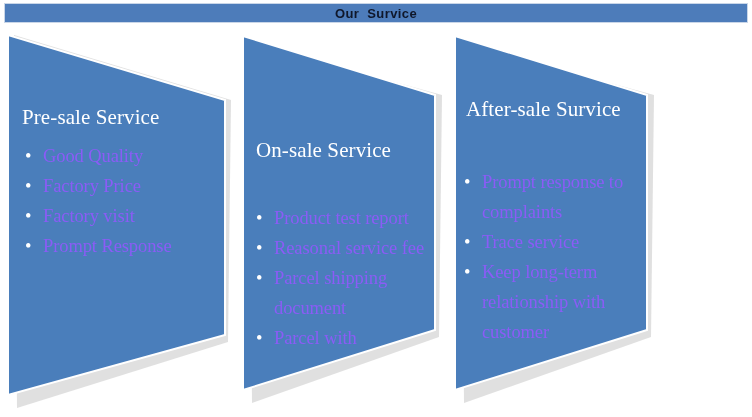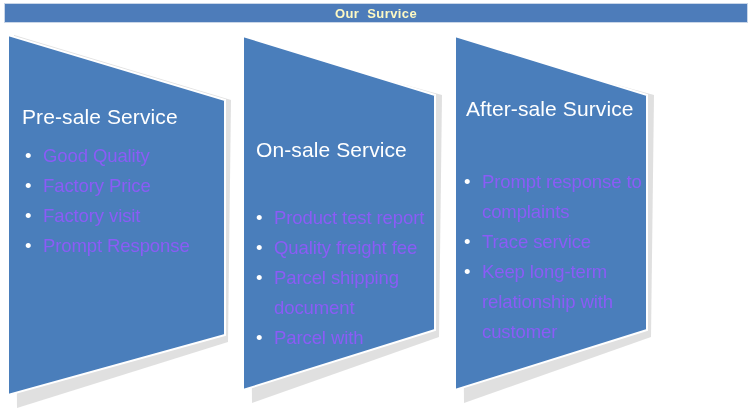--- a/index.html
+++ b/index.html
@@ -29,35 +29,36 @@
     width: 744px;
     height: 20px;
     background: #4d7cba;
     border: 1px solid #c9d6e8;
     box-sizing: border-box;
     display: flex;
     align-items: center;
     justify-content: center;
   }
   .header-title {
-    color: #fef9c3;
+    color: #0f172a;
     font-size: 13px;
     font-weight: bold;
     letter-spacing: 0.4px;
     white-space: pre;
     line-height: 1;
   }
 
   
   .panels {
     position: absolute;
     left: 0;
     top: 24px;
     width: 752px;
     height: 393px;
+    font-family: Liberation Serif, serif;
   }
 
   .panel {
     position: absolute;
     top: 0;
     width: 252px;
     height: 393px;
   }
   .panel-1 { left: 0px; }
   .panel-2 { left: 236px; }
@@ -153,21 +154,21 @@
 
     <div class="panel panel-2">
       <svg viewBox="0 0 252 393" width="252" height="393" aria-hidden="true">
         <polygon points="16,379 13,18 206,71 203,313" fill="#c7c7c7" opacity="0.55"></polygon>
         <polygon points="7,366 7,12 199,71 199,306" fill="#4a7ebb" stroke="#ffffff" stroke-width="2"></polygon>
       </svg>
       <div class="panel-content">
         <div class="panel-heading">On-sale Service</div>
         <ul class="bullets">
           <li class="bullet-item">Product test report</li>
-          <li class="bullet-item">Quality freight fee</li>
+          <li class="bullet-item">Reasonal service fee</li>
           <li class="bullet-item">Parcel shipping document</li>
           <li class="bullet-item">Parcel with</li>
         </ul>
       </div>
     </div>
 
     <div class="panel panel-3">
       <svg viewBox="0 0 252 393" width="252" height="393" aria-hidden="true">
         <polygon points="16,379 13,18 206,71 203,313" fill="#c7c7c7" opacity="0.55"></polygon>
         <polygon points="7,366 7,12 199,71 199,306" fill="#4a7ebb" stroke="#ffffff" stroke-width="2"></polygon>

